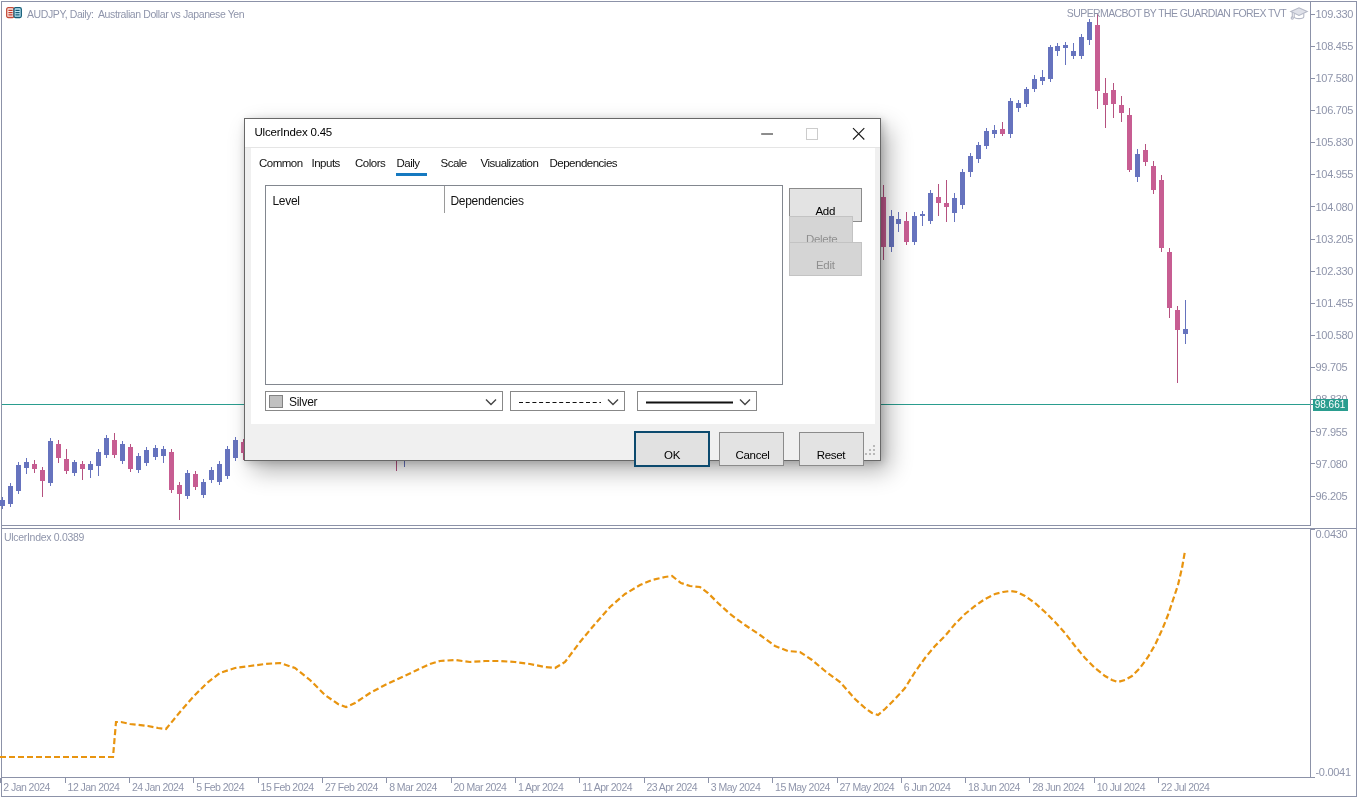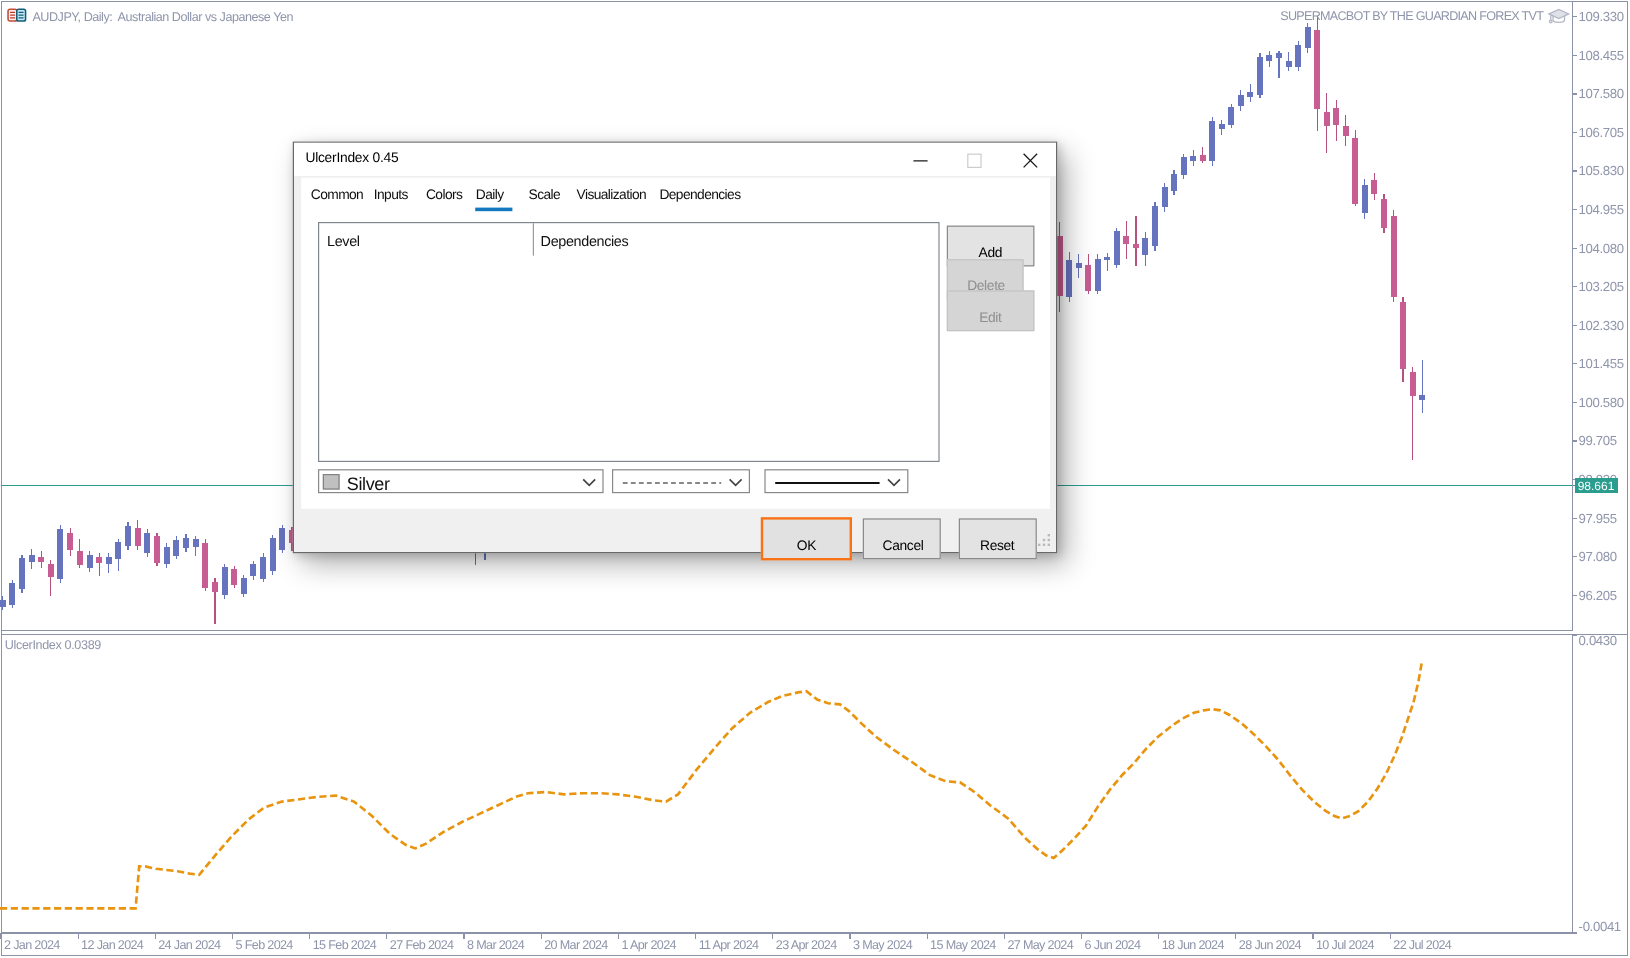--- a/index.html
+++ b/index.html
@@ -14,22 +14,22 @@
 #tabstrip{position:absolute;left:0;top:30px;width:100%;height:29px}
 #page{position:absolute;left:6.5px;top:29.5px;width:624px;height:275.5px;background:#fff}
 .tab{position:absolute;top:8px;font-size:11.5px;letter-spacing:-0.5px;color:#101010}
 #tabline{position:absolute;left:151.5px;top:24.5px;width:31px;height:2.5px;background:#1579C0}
 #listbox{position:absolute;left:20px;top:66.5px;width:518px;height:199.5px;background:#fff;
 border:1px solid #82878F;font-size:12px;letter-spacing:-0.3px;color:#111}
 #colsep{position:absolute;left:178.5px;top:0;width:1px;height:27px;background:#9a9a9a}
 .btn{position:absolute;background:#e3e3e3;border:1px solid #8b8b8b;font-size:11.5px;letter-spacing:-0.3px;
 color:#000;font-family:"Liberation Sans",sans-serif;padding:16px;text-align:center}
 .btn.dis{background:#d5d5d5;border-color:#c3c3c3;color:#8f8f8f}
-.btn.ok{background:#e1e1e1;border:2px solid #f97316}
-.combo{position:absolute;height:20px;background:#fff;border:1px solid #888;font-size:15px;letter-spacing:-0.3px;color:#111}
+.btn.ok{background:#e1e1e1;border:2px solid #0c4a6e}
+.combo{position:absolute;height:20px;background:#fff;border:1px solid #888;font-size:12px;letter-spacing:-0.3px;color:#111}
 #swatch{position:absolute;left:3.5px;top:3px;width:14px;height:13px;background:#c0c0c0;
 border:1px solid #828282}
 .chev{position:absolute;right:5px;top:6px}
 </style></head>
 <body>
 <svg width="1358" height="798" style="position:absolute;left:0;top:0" shape-rendering="crispEdges" font-family="Liberation Sans, sans-serif">
 <rect x="1.5" y="1.5" width="1354.5" height="795" fill="none" stroke="#8C92A8" stroke-width="1"></rect>
 <line x1="2" y1="404.5" x2="1313" y2="404.5" stroke="#2A9D8F" stroke-width="1"></line>
 <path d="M2.2 497.0V508.7 M10.2 483.4V506.9 M18.3 462.4V494.0 M26.3 457.7V474.2 M50.4 437.5V485.6 M74.6 459.5V476.4 M90.6 461.0V477.9 M98.7 448.8V476.0 M106.7 435.3V458.0 M122.8 441.1V463.9 M138.9 452.9V473.1 M146.9 447.0V466.1 M155.0 445.2V459.9 M163.0 446.3V463.2 M187.1 469.8V498.8 M203.2 479.0V497.7 M211.2 467.2V483.0 M219.3 461.0V485.2 M227.3 445.5V479.0 M235.4 437.1V461.0 M251.4 443.7V458.7 M259.5 438.6V457.4 M267.5 434.1V450.2 M275.6 430.2V443.5 M283.6 425.6V436.8 M291.6 420.2V431.3 M315.8 425.5V442.4 M323.8 420.8V438.3 M356.0 435.8V449.9 M380.1 442.4V457.4 M404.2 446.6V466.8 M412.3 440.1V453.1 M420.4 433.3V450.8 M428.5 427.2V445.0 M436.7 420.0V441.1 M444.8 413.6V431.9 M452.9 409.6V423.9 M461.0 405.9V416.9 M469.1 398.5V410.8 M477.2 391.5V408.3 M485.4 385.1V402.5 M493.5 379.5V398.5 M501.6 374.6V392.4 M509.7 370.3V385.4 M525.9 369.9V380.5 M534.0 362.7V378.0 M542.2 356.1V373.2 M550.3 350.1V368.5 M558.4 344.8V363.7 M566.5 340.4V356.2 M582.7 339.5V351.6 M590.8 332.2V345.6 M607.1 328.1V345.8 M615.2 322.6V342.0 M623.3 317.8V334.7 M639.5 319.1V330.8 M647.6 312.7V324.1 M655.8 305.6V321.5 M663.9 299.0V315.9 M680.1 295.4V315.2 M688.2 291.0V306.9 M696.3 287.1V300.8 M712.6 282.3V298.7 M720.7 275.5V291.9 M728.8 269.3V287.7 M745.0 266.6V284.9 M753.1 262.5V277.8 M769.4 259.2V273.7 M777.5 252.1V268.0 M793.7 247.2V268.5 M801.8 242.3V259.5 M810.0 238.0V254.2 M826.2 236.0V248.5 M834.3 228.8V243.9 M850.5 223.4V244.4 M858.6 219.9V236.2 M874.9 220.8V231.8 M891.0 209.8V252.0 M898.9 211.6V231.8 M914.8 211.6V244.6 M922.8 210.5V225.9 M930.7 189.6V223.7 M954.5 193.2V221.5 M962.5 168.6V209.0 M970.5 152.8V176.7 M978.4 141.8V162.7 M986.4 128.2V149.2 M994.3 125.3V138.1 M1010.2 97.7V138.1 M1018.1 99.6V112.4 M1026.1 86.7V106.9 M1034.0 74.6V92.2 M1042.0 70.2V84.9 M1050.0 44.5V81.9 M1057.9 42.6V55.5 M1065.8 42.3V65.4 M1073.8 43.0V59.2 M1081.8 34.2V59.2 M1089.7 19.1V44.5 M1137.4 149.2V182.2 M1185.1 300.1V343.8" stroke="#6673BE" stroke-width="1" fill="none"></path>
 <path d="M34.4 459.5V473.1 M42.4 466.8V497.0 M58.5 440.4V463.2 M66.5 448.8V473.5 M82.6 461.0V480.1 M114.8 433.1V458.0 M130.8 444.1V472.0 M171.0 449.2V492.9 M179.1 481.9V519.7 M195.2 471.3V490.0 M243.4 438.9V459.5 M299.7 419.5V435.4 M307.7 423.1V441.9 M331.8 421.6V436.9 M339.9 430.2V442.6 M347.9 434.9V447.8 M364.0 434.8V452.6 M372.0 439.7V456.9 M388.1 442.8V457.7 M396.2 444.8V470.5 M517.8 372.7V382.4 M574.6 342.6V353.7 M599.0 331.1V345.3 M631.4 319.5V332.4 M672.0 299.1V315.5 M704.5 287.0V296.6 M736.9 269.8V286.1 M761.3 263.7V273.5 M785.6 250.6V267.2 M818.1 239.6V250.4 M842.4 226.9V242.9 M866.8 220.8V234.0 M883.0 184.8V260.1 M906.9 211.6V244.6 M938.6 184.0V216.0 M946.6 180.0V221.9 M1002.2 122.3V135.6 M1097.7 13.3V109.1 M1105.6 77.5V127.9 M1113.5 83.0V117.9 M1121.5 95.9V121.6 M1129.5 108.0V171.9 M1145.3 144.4V166.4 M1153.3 161.3V194.3 M1161.2 174.9V252.0 M1169.2 247.6V318.1 M1177.2 306.0V383.1" stroke="#B5517F" stroke-width="1" fill="none"></path>

